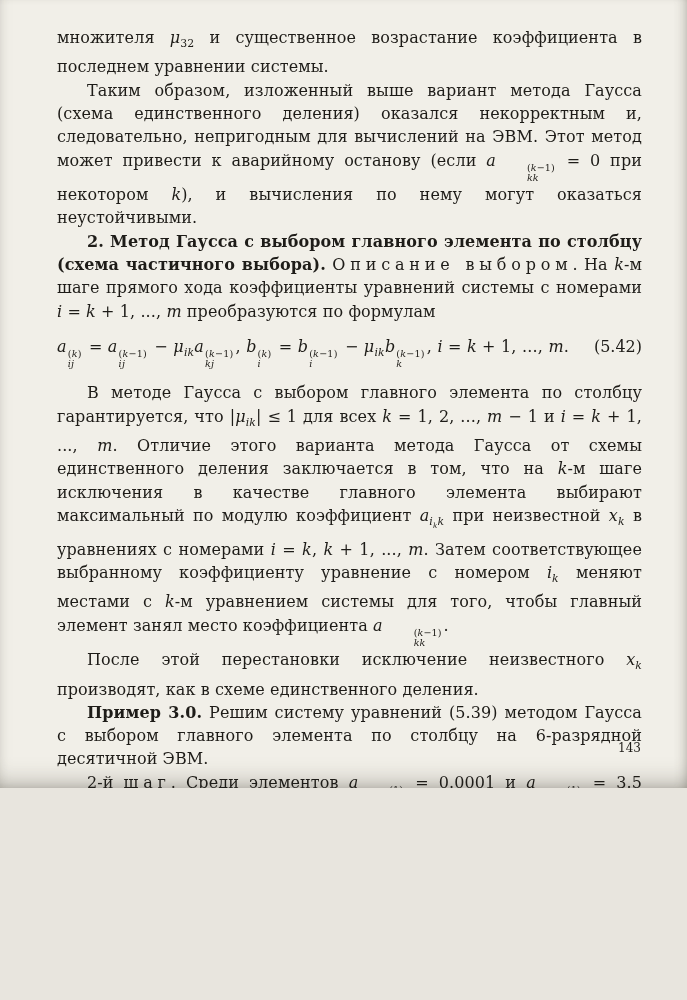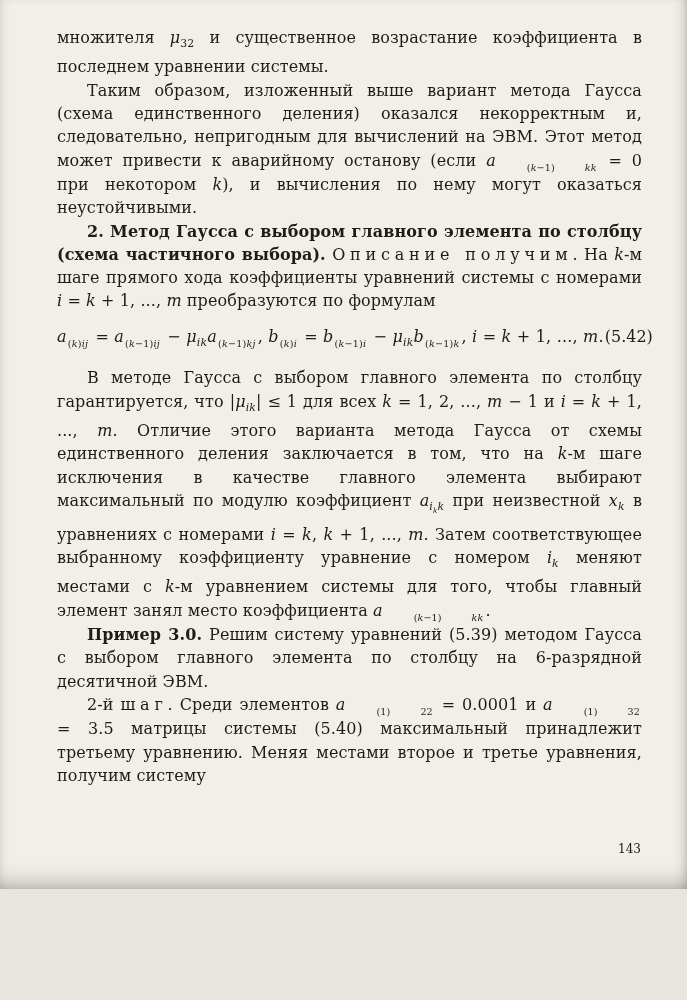--- a/index.html
+++ b/index.html
@@ -4,21 +4,21 @@
 <title>Book page 143</title>
 <style>
   html, body {
     margin: 0;
     padding: 0;
     background: #e8e5de;
   }
   .page {
     position: relative;
     width: 687px;
-    height: 889px;
+    height: 788px;
     margin: 0 auto;
     box-sizing: border-box;
     padding: 26px 45px 0 57px;
     background: #f1efe8;
     color: #1e1c18;
     font-family: "DejaVu Serif", "Liberation Serif", serif;
     font-size: 16px;
     line-height: 23.3px;
     overflow: hidden;
     box-shadow:
@@ -36,21 +36,21 @@
   .mt-m  { margin-top: 10px; }
   .mt-l  { margin-top: 14px; }
   b { font-weight: bold; }
   i { font-style: italic; }
   sub { font-size: 0.68em; }
   
   .sp { letter-spacing: 0.3em; }
   
   .ss {
     display: inline-flex;
-    flex-direction: row;
+    flex-direction: column;
     align-items: flex-start;
     vertical-align: -0.55em;
     font-size: 0.6em;
     line-height: 1.05;
     margin: 0 2px 0 1px;
   }
   .ss .t, .ss .b { display: block; white-space: nowrap; }
   
   .formula {
     display: flex;
@@ -73,21 +73,21 @@
 
 <main class="page">
 
   <p class="para">множителя <i>μ</i><sub>32</sub> и существенное возрастание коэффициента в последнем уравнении системы.</p>
 
   <p class="para indent mt-s">Таким образом, изложенный выше вариант метода Гаусса (схема единственного деления) оказался некорректным и, следовательно, непригодным для вычислений на ЭВМ. Этот метод может привести к аварийному останову (если <i>a</i><span class="ss">
         <span class="t">(<i>k</i>−1)</span>
         <span class="b"><i>kk</i></span>
       </span> = 0 при некотором <i>k</i>), и вычисления по нему могут оказаться неустойчивыми.</p>
 
-  <p class="para indent mt-s"><b>2. Метод Гаусса с выбором главного элемента по столбцу (схема частичного выбора).</b> <span class="sp">Описание получим</span>. На <i>k</i>-м шаге прямого хода коэффициенты уравнений системы с номерами <i>i</i> = <i>k</i> + 1, ..., <i>m</i> преобразуются по формулам</p>
+  <p class="para indent mt-s"><b>2. Метод Гаусса с выбором главного элемента по столбцу (схема частичного выбора).</b> <span class="sp">Описание выбором</span>. На <i>k</i>-м шаге прямого хода коэффициенты уравнений системы с номерами <i>i</i> = <i>k</i> + 1, ..., <i>m</i> преобразуются по формулам</p>
 
   <div class="formula">
     <span class="formula-body"><i>a</i><span class="ss">
           <span class="t">(<i>k</i>)</span>
           <span class="b"><i>ij</i></span>
         </span> = <i>a</i><span class="ss">
           <span class="t">(<i>k</i>−1)</span>
           <span class="b"><i>ij</i></span>
         </span> − <i>μ<sub>ik</sub></i><i>a</i><span class="ss">
           <span class="t">(<i>k</i>−1)</span>
@@ -104,20 +104,21 @@
         </span>,  <i>i</i> = <i>k</i> + 1, ..., <i>m</i>.</span>
     <span class="formula-tag">(5.42)</span>
   </div>
 
 
   <p class="para indent mt-s">В методе Гаусса с выбором главного элемента по столбцу гарантируется, что |<i>μ<sub>ik</sub></i>| ≤ 1 для всех <i>k</i> = 1, 2, ..., <i>m</i> − 1 и <i>i</i> = <i>k</i> + 1, ..., <i>m</i>. Отличие этого варианта метода Гаусса от схемы единственного деления заключается в том, что на <i>k</i>-м шаге исключения в качестве главного элемента выбирают максимальный по модулю коэффициент <i>a</i><sub><i>i<sub>k</sub>k</i></sub> при неизвестной <i>x<sub>k</sub></i> в уравнениях с номерами <i>i</i> = <i>k</i>, <i>k</i> + 1, ..., <i>m</i>. Затем соответствующее выбранному коэффициенту уравнение с номером <i>i<sub>k</sub></i> меняют местами с <i>k</i>-м уравнением системы для того, чтобы главный элемент занял место коэффициента <i>a</i><span class="ss">
         <span class="t">(<i>k</i>−1)</span>
         <span class="b"><i>kk</i></span>
       </span>.</p>
 
+  <p class="para indent mt-l">После этой перестановки исключение неизвестного <i>x<sub>k</sub></i> производят, как в схеме единственного деления.</p>
 
   <p class="para indent mt-l"><b>Пример 3.0.</b> Решим систему уравнений (5.39) методом Гаусса с выбором главного элемента по столбцу на 6-разрядной десятичной ЭВМ.</p>
 
 
   <p class="para indent mt-s">2-й <span class="sp">шаг</span>. Среди элементов <i>a</i><span class="ss">
         <span class="t">(1)</span>
         <span class="b">22</span>
       </span> = 0.0001 и <i>a</i><span class="ss">
         <span class="t">(1)</span>
         <span class="b">32</span>

